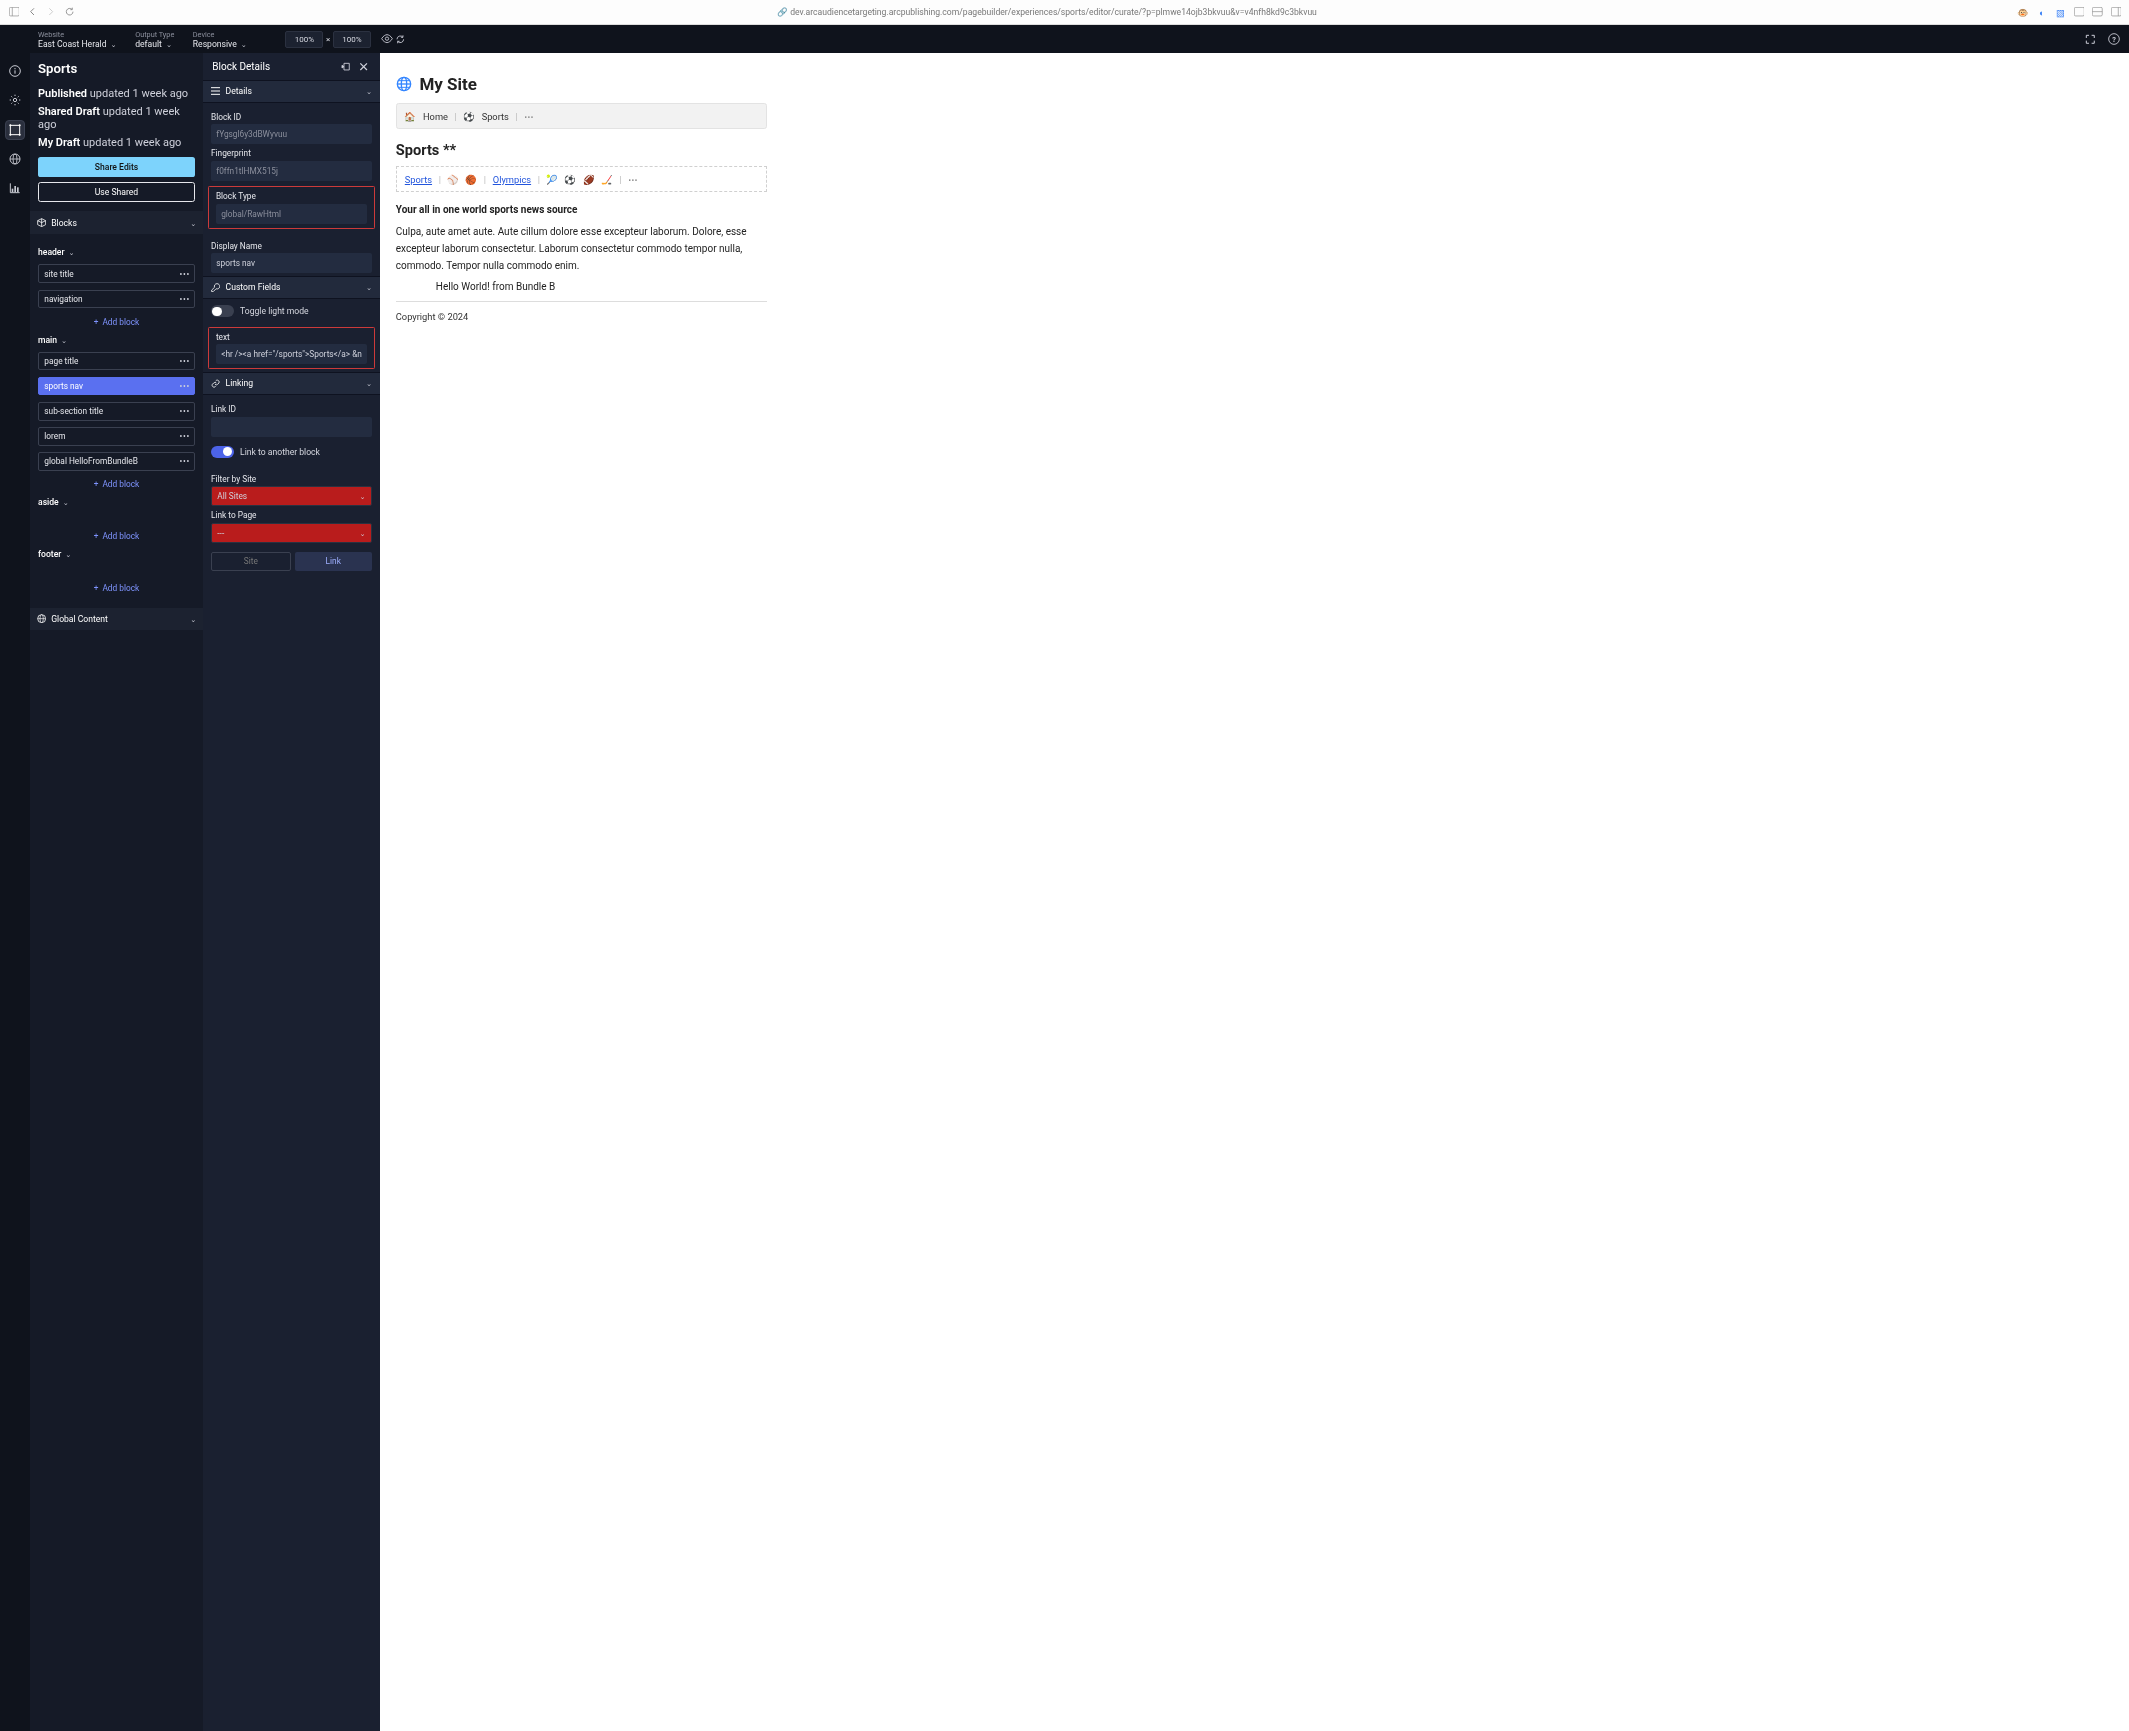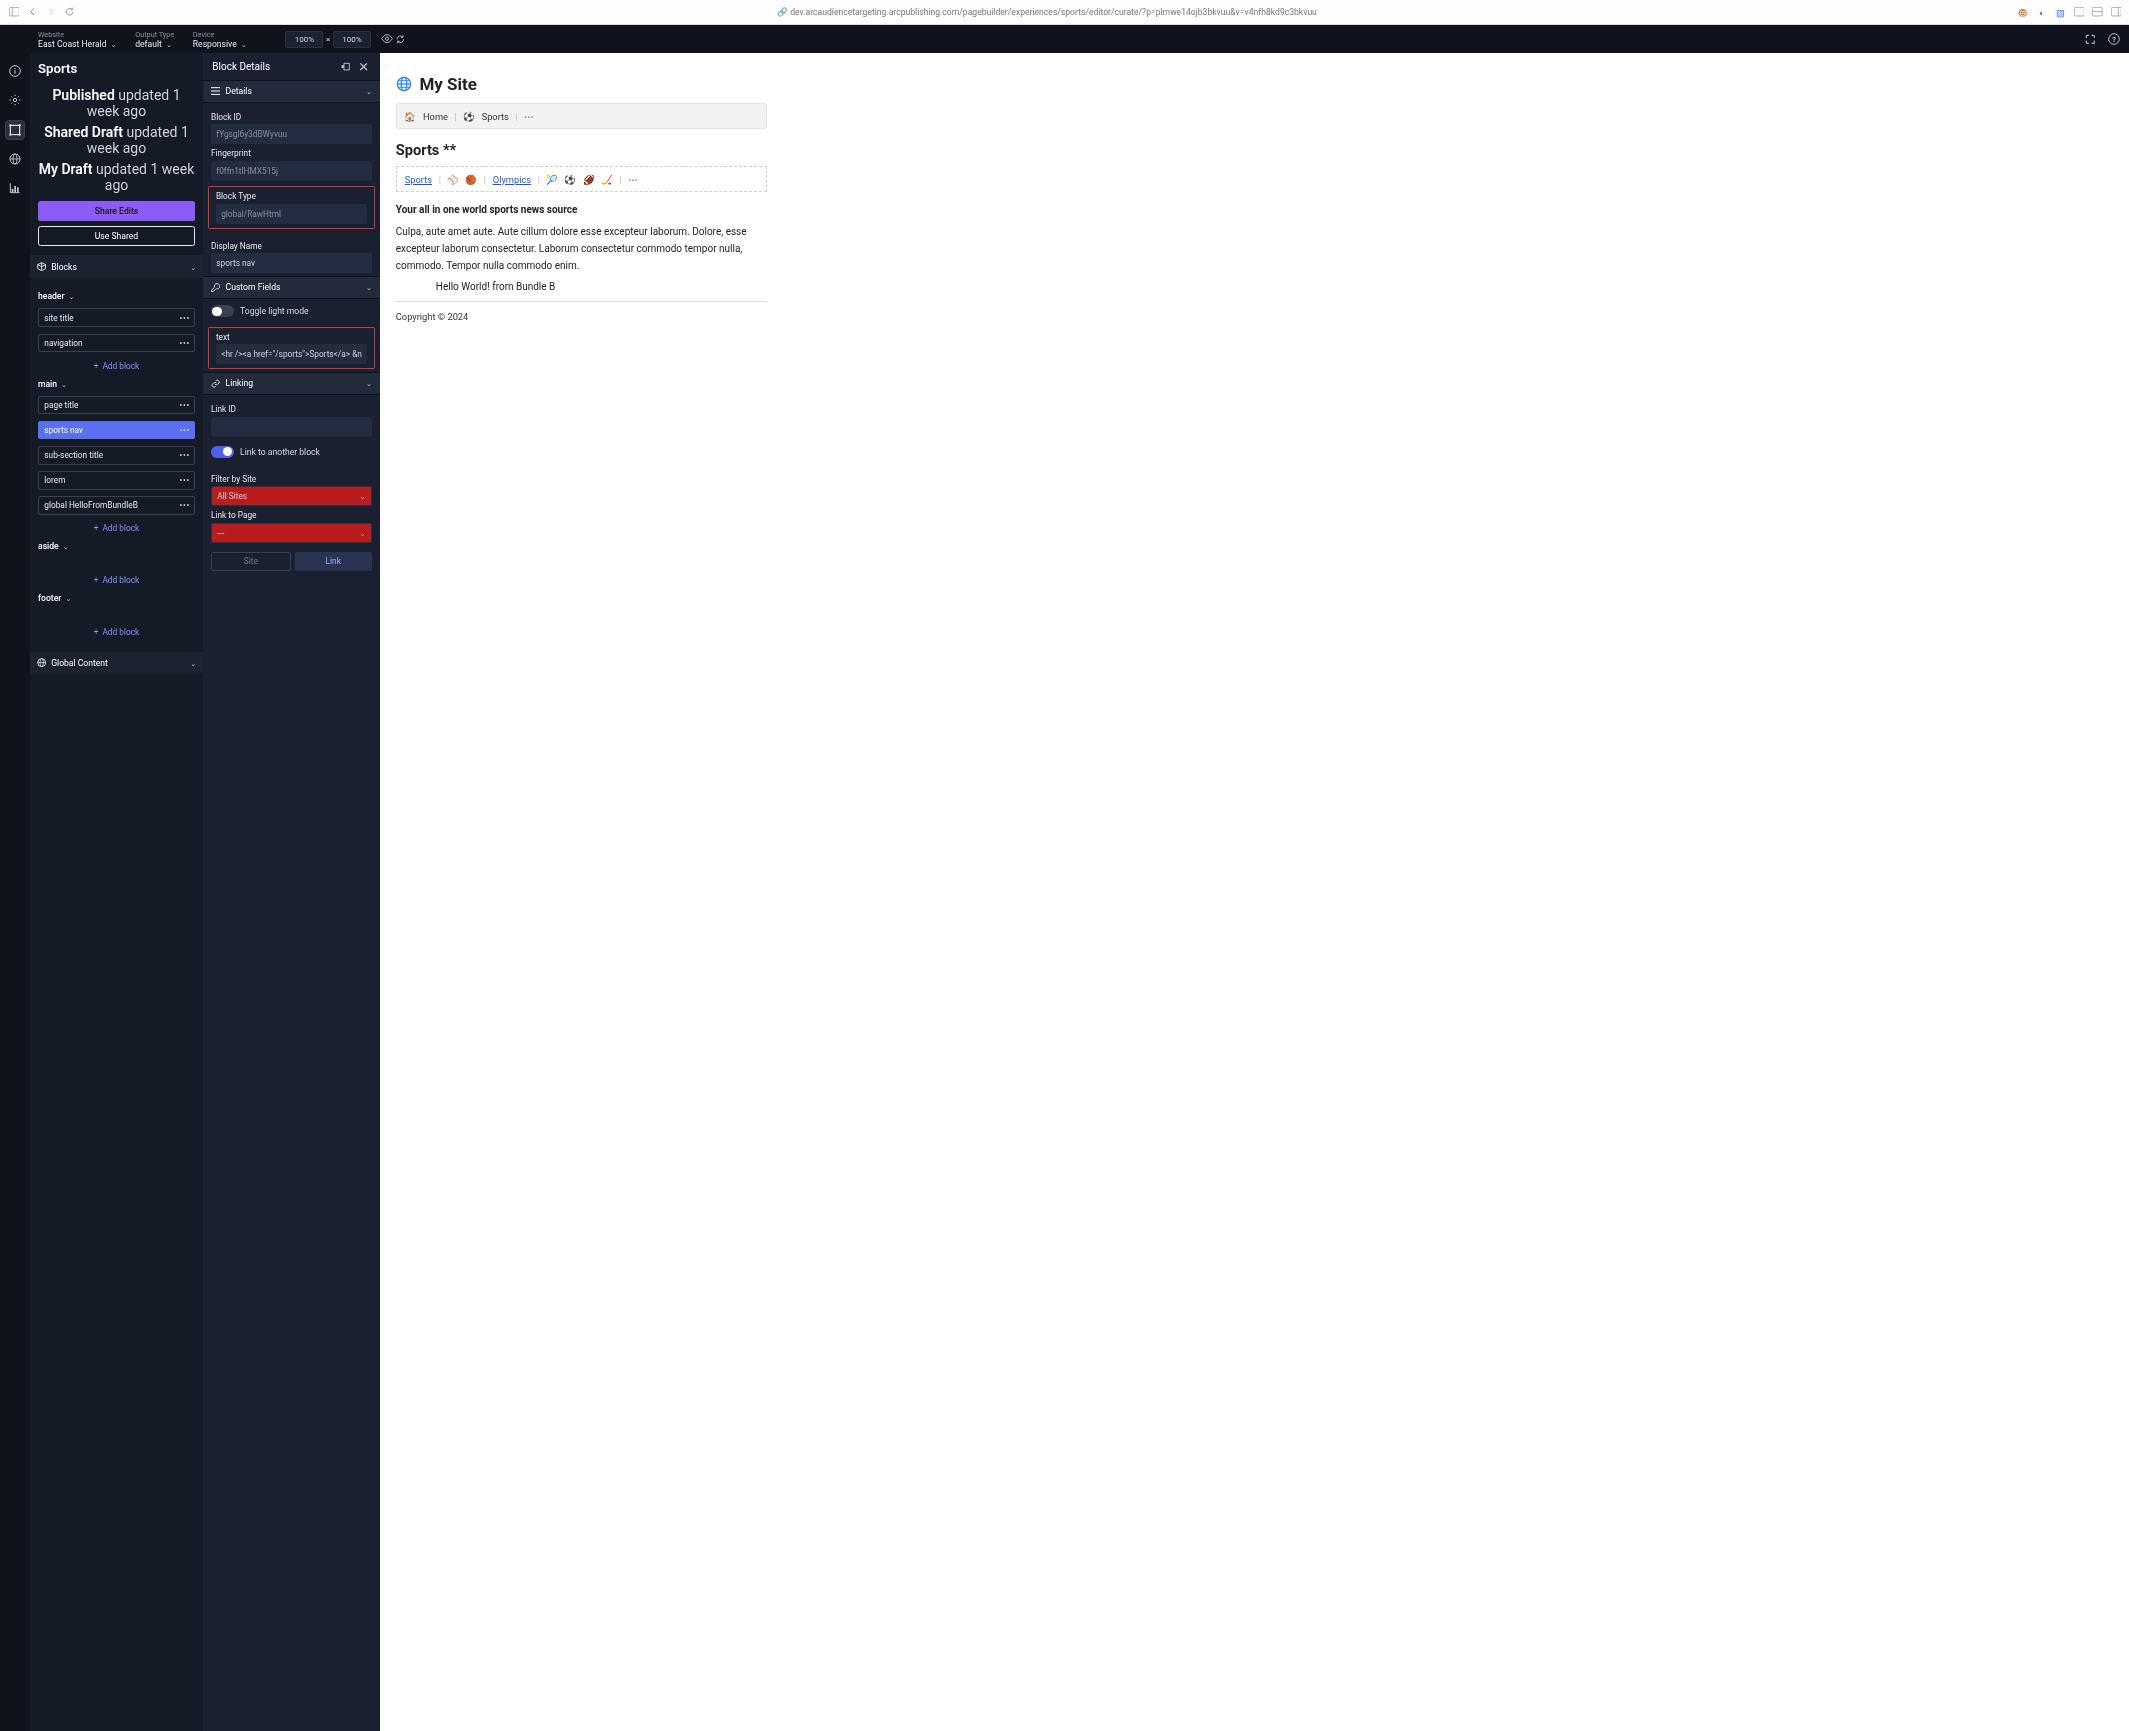--- a/index.html
+++ b/index.html
@@ -22,24 +22,24 @@
 .topbar .sel .lab { font-size:7.3px; color:#8b8f9c; }
 .topbar .sel .val { font-size:8.6px; color:#e6e7ec; display:flex; align-items:center; gap:4px; }
 .topbar .zoom-pair { display:flex; align-items:center; gap:2.6px; margin-left: 20px;}
 .topbar .zoom-box { width:38px; height:17px; background:#1c2230; border:0.7px solid #2b3140; display:flex; align-items:center; justify-content:center; border-radius:2px;}
 .topbar .right-tools { margin-left:auto; display:flex; align-items:center; gap:10.6px; color:#c7c9d1;}
 .topbar .tool-icon { width:13.2px; height:13.2px; display:flex; align-items:center; justify-content:center; cursor:pointer;}
 
 .columns { display:flex; flex:1; min-height:0; }
 .sidebar { width:173px; background:#151a27; color:#d6d8e0; display:flex; flex-direction:column; padding:8px 8px; overflow:auto; font-size:8.6px;}
 .sidebar h1 { font-size:13.2px; font-weight:600; color:#fff; margin-bottom:8px;}
-.meta-line { font-size:14px; margin:2.6px 0; color:#cfd1db;text-align:center;}
+.meta-line { font-size:11px; margin:2.6px 0; color:#cfd1db;}
 .meta-line b { color:#fff; font-weight:600;}
 .btn { display:flex; align-items:center; justify-content:center; height:20px; border-radius:2.6px; font-size:8.6px; cursor:pointer; margin-top:5.3px;}
-.btn-primary { background:#8b5cf6; color:#111; font-weight:500;}
+.btn-primary { background:#7dd3fc; color:#111; font-weight:500;}
 .btn-outline { border:0.7px solid #e6e7ec; color:#fff; }
 .panel-header { background:#1c2230; height:22.5px; display:flex; align-items:center; padding:0 6.6px; margin:9.3px -8px 6.6px -8px; font-size:8.6px; color:#fff; gap:5.3px; cursor:pointer;}
 .panel-header .spacer{flex:1;}
 .section-label { display:flex; align-items:center; gap:4px; font-size:8.6px; color:#fff; margin:6.6px 0 4px 0; font-weight:500;}
 .block-item { border:0.7px solid #3a4050; border-radius:2px; height:18.5px; display:flex; align-items:center; padding:0 5.3px; margin:3.3px 0; font-size:8.3px; color:#e6e7ec; cursor:pointer; position:relative;}
 .block-item .dots { position:absolute; right:4px; color:#cfd1db; letter-spacing:0.7px;}
 .block-item.selected { background:#5a70f0; border-color:#5a70f0; color:#fff;}
 .add-block { display:flex; align-items:center; justify-content:center; gap:4px; color:#7f94ff; font-size:8.3px; margin:5.3px 0 1.3px 0; cursor:pointer;}
 
 .details { width:177px; background:#1a2030; color:#d6d8e0; display:flex; flex-direction:column; font-size:8.6px; overflow:auto;}

